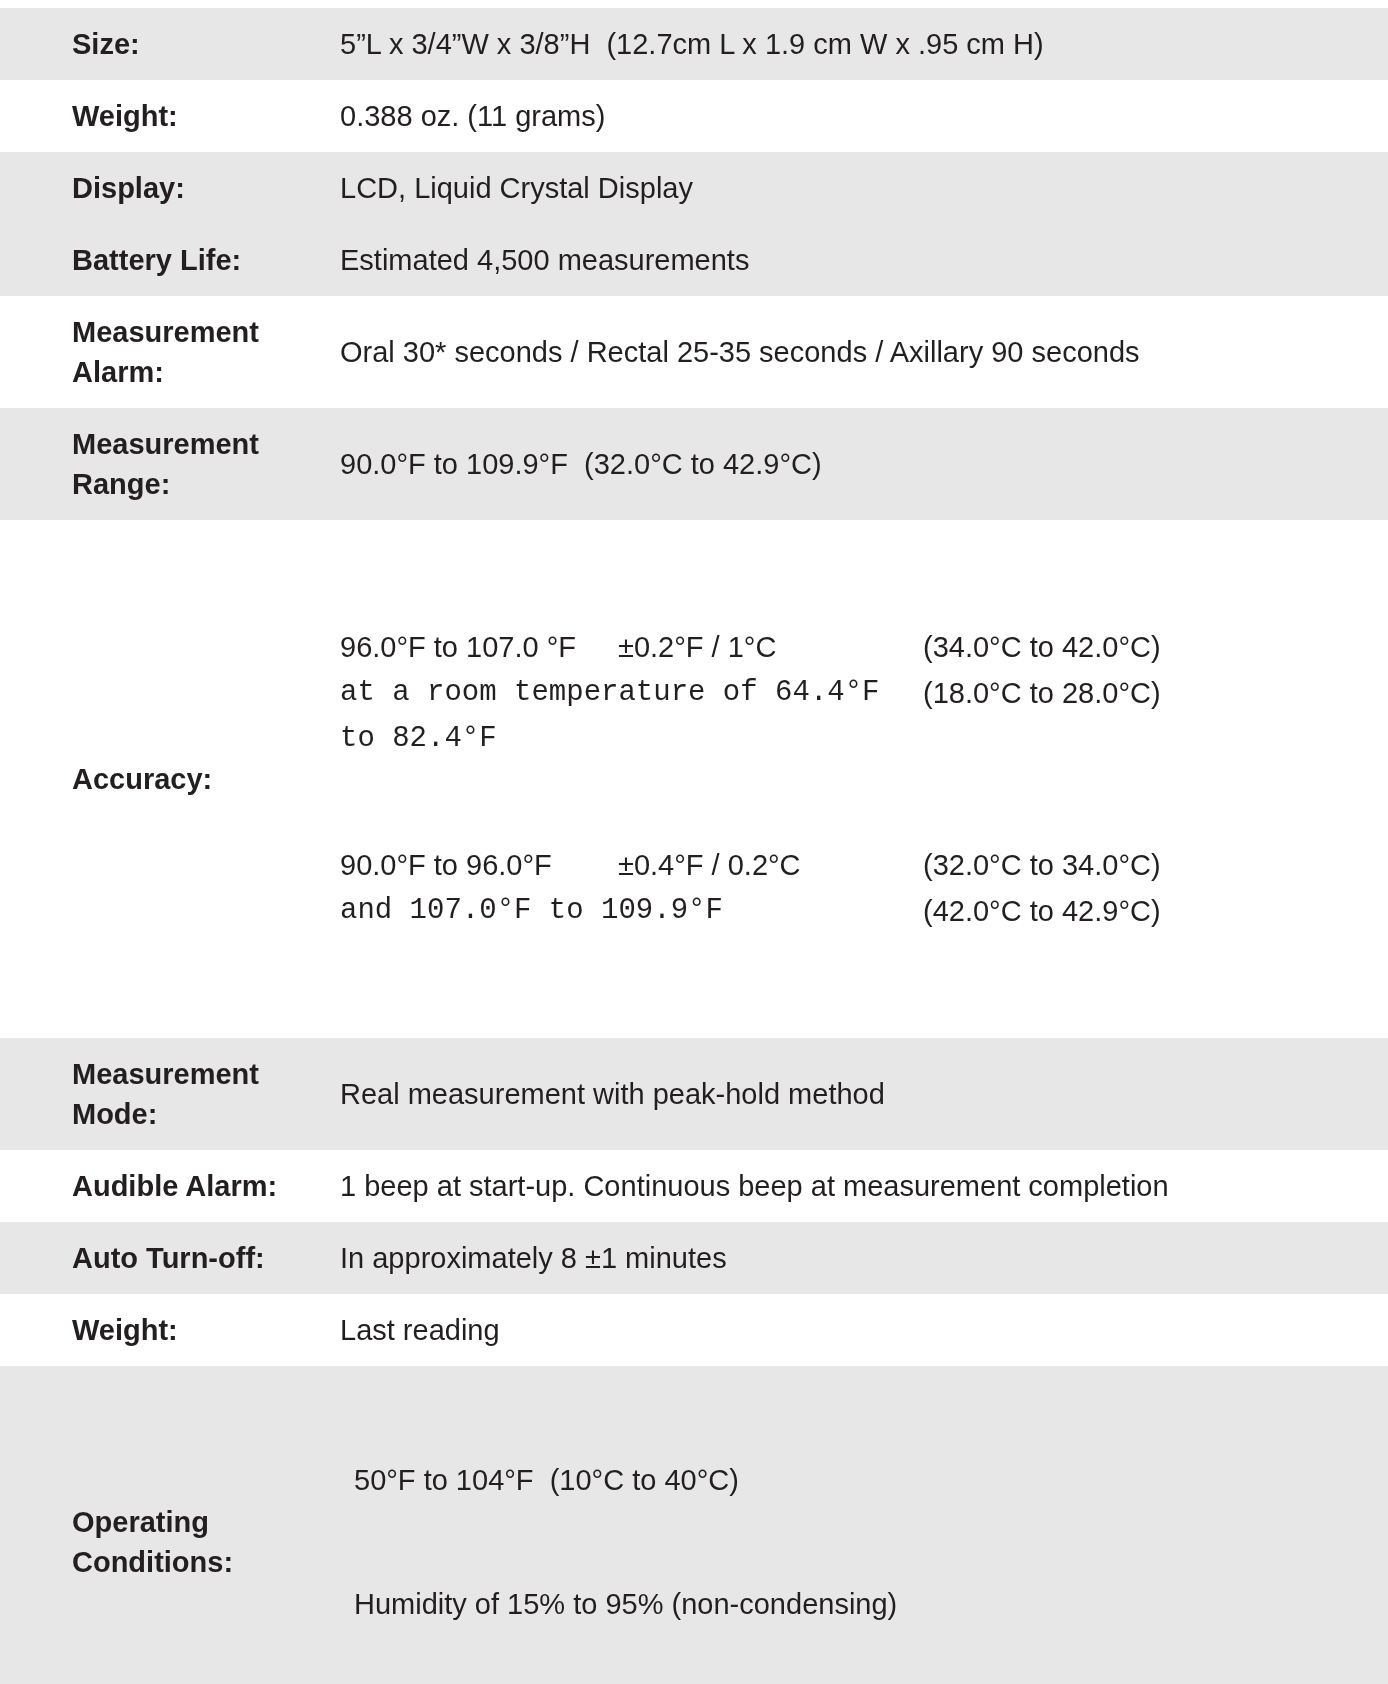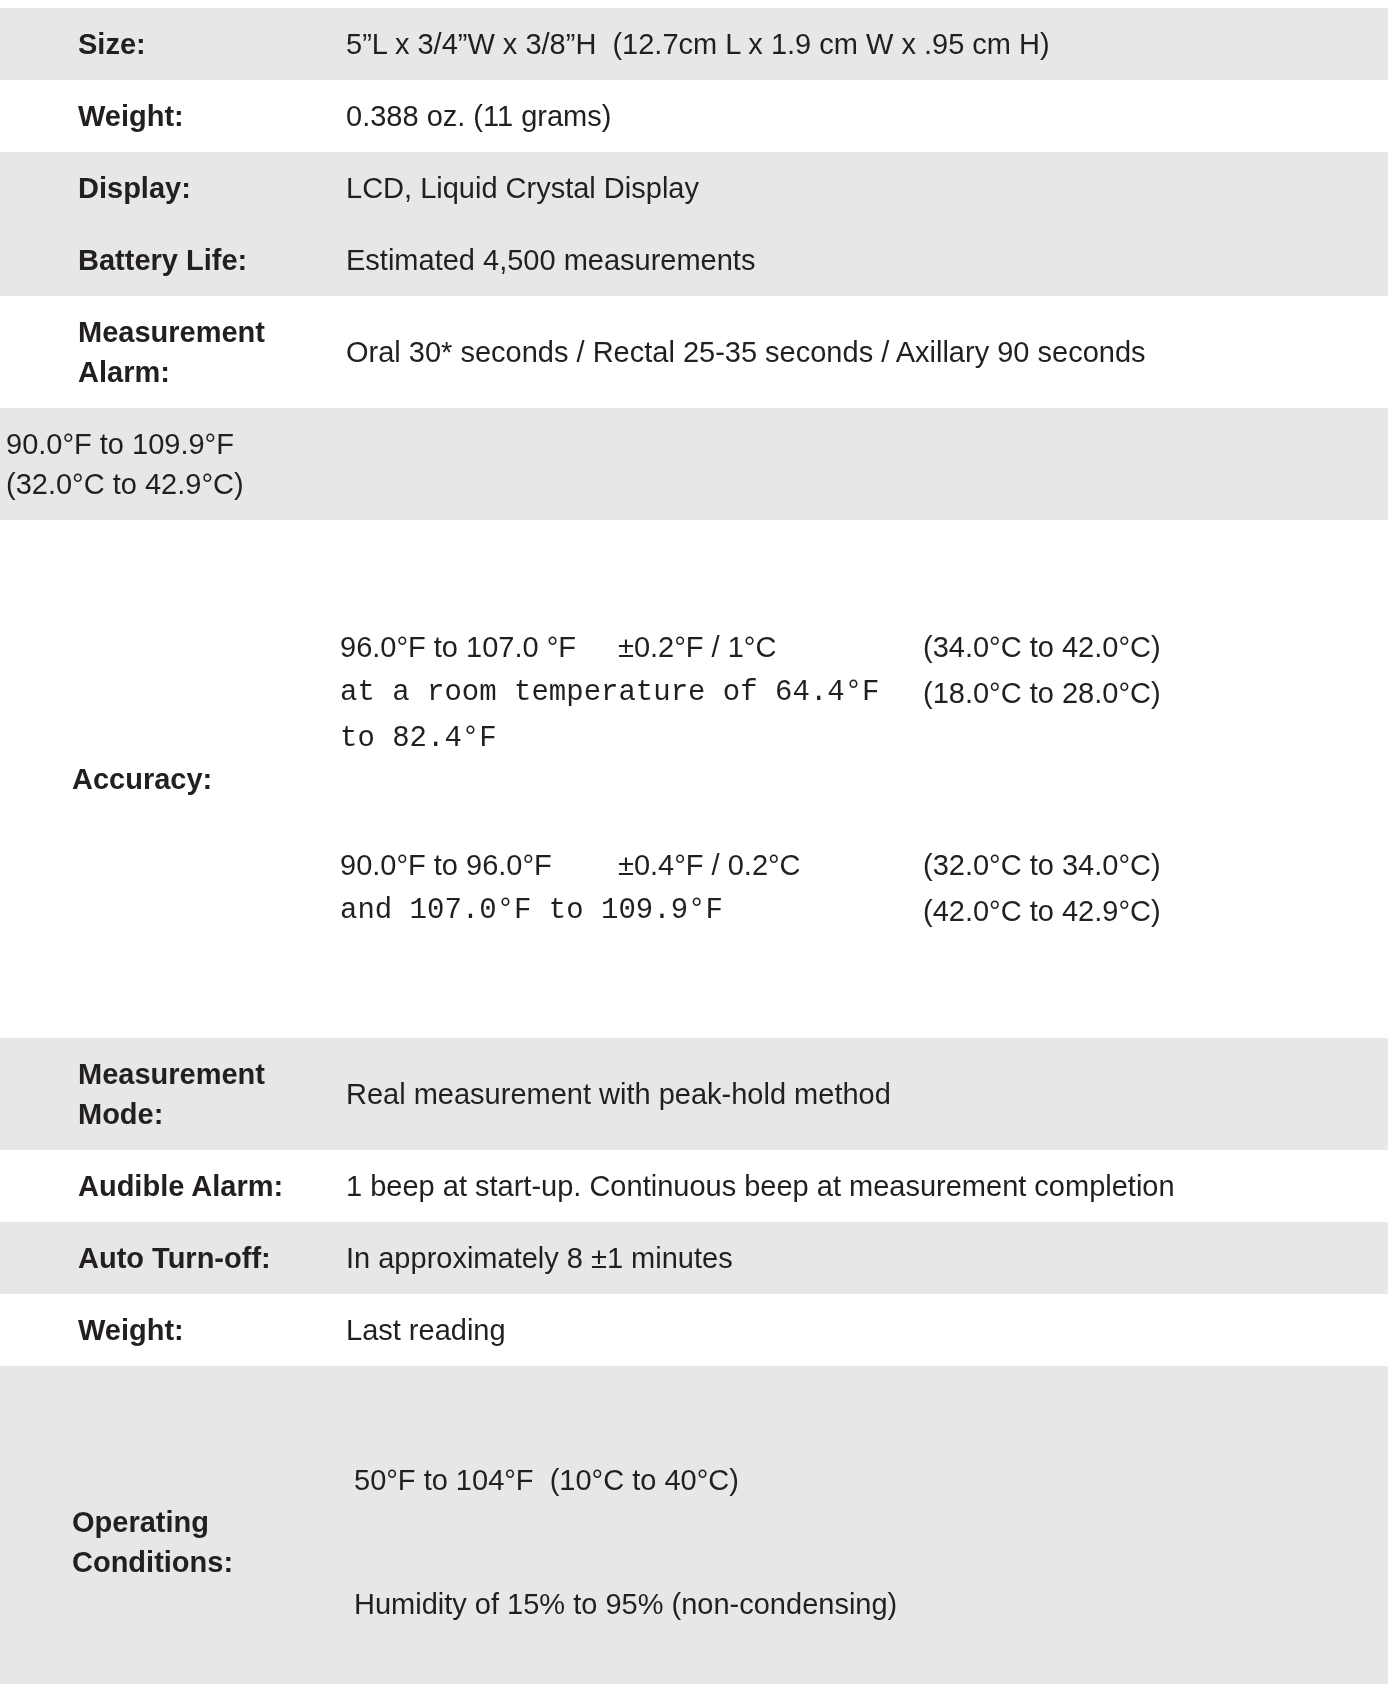--- a/index.html
+++ b/index.html
@@ -11,21 +11,21 @@
   }
   .spec-table {
     width: 1388px;
     box-sizing: border-box;
     padding-top: 8px;
   }
   .row {
     display: grid;
     grid-template-columns: 340px 1fr;
     align-items: center;
-    padding: 16px 6px;
+    padding: 16px 0;
     box-sizing: border-box;
   }
   .row.shaded { background: #e7e7e7; }
   .label {
     font-weight: bold;
     font-size: 29px;
     line-height: 40px;
     padding-left: 72px;
     white-space: pre-wrap;
   }
@@ -75,20 +75,21 @@
     <div class="label">Battery Life:</div>
     <div class="value">Estimated 4,500 measurements</div>
   </div>
 
   <div class="row">
     <div class="label">Measurement Alarm:</div>
     <div class="value">Oral 30* seconds / Rectal 25-35 seconds / Axillary 90 seconds</div>
   </div>
 
   <div class="row shaded">
+    <div class="label">Measurement Range:</div>
     <div class="value">90.0°F to 109.9°F  (32.0°C to 42.9°C)</div>
   </div>
 
   <div class="row accuracy">
     <div class="label">Accuracy:</div>
     <div class="value">
       <div class="acc-grid">
         <span>96.0°F to 107.0 °F</span>
         <span>±0.2°F / 1°C</span>
         <span class="c3">(34.0°C to 42.0°C)</span>

